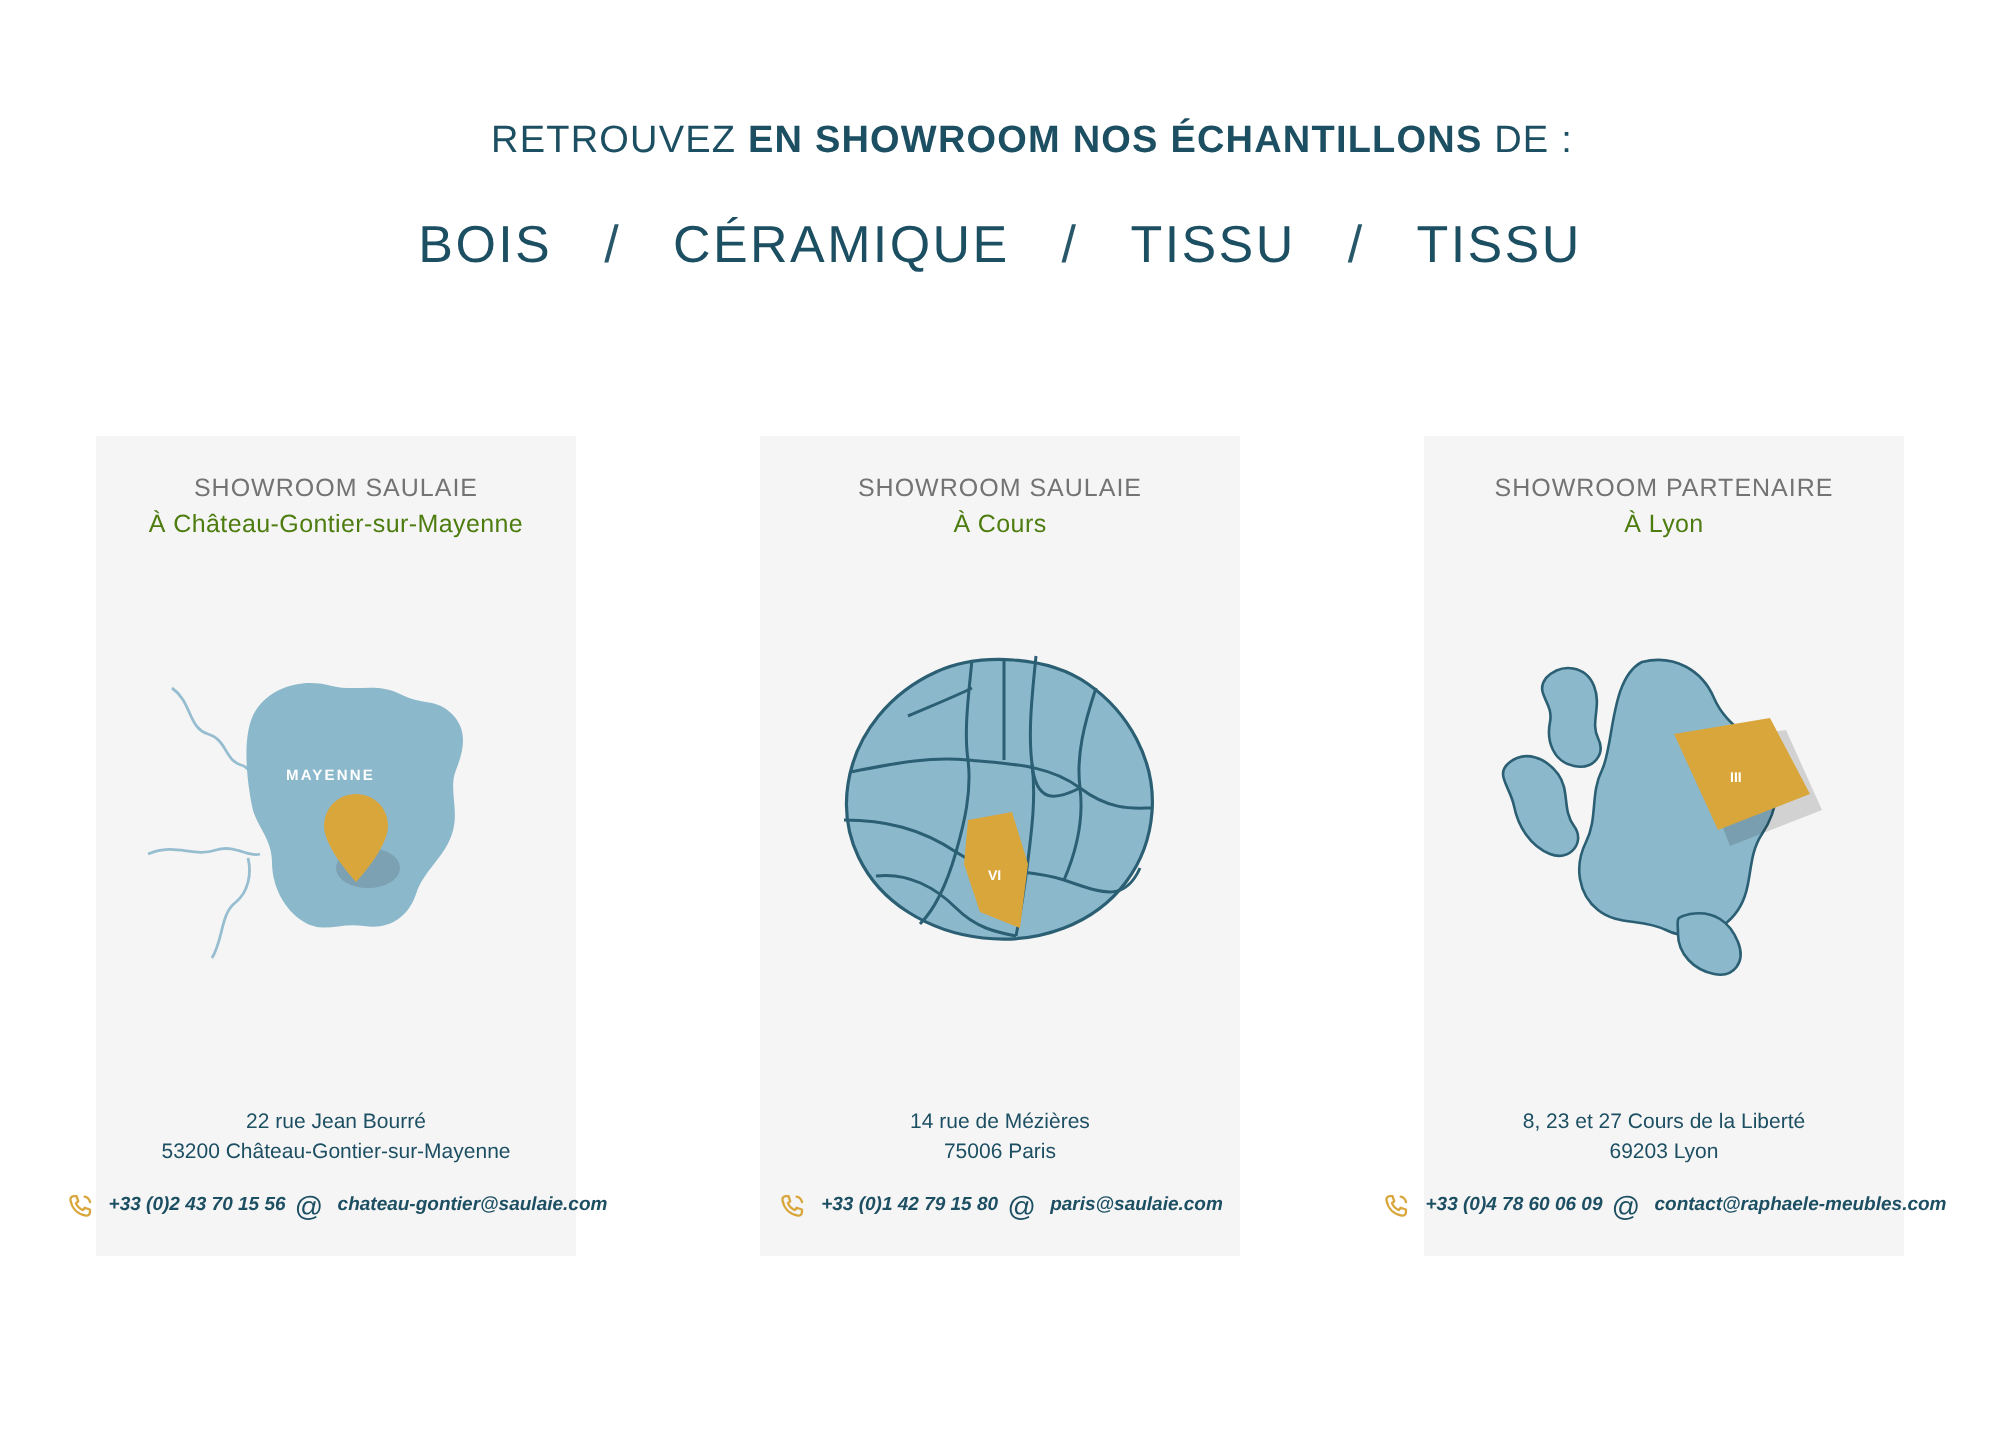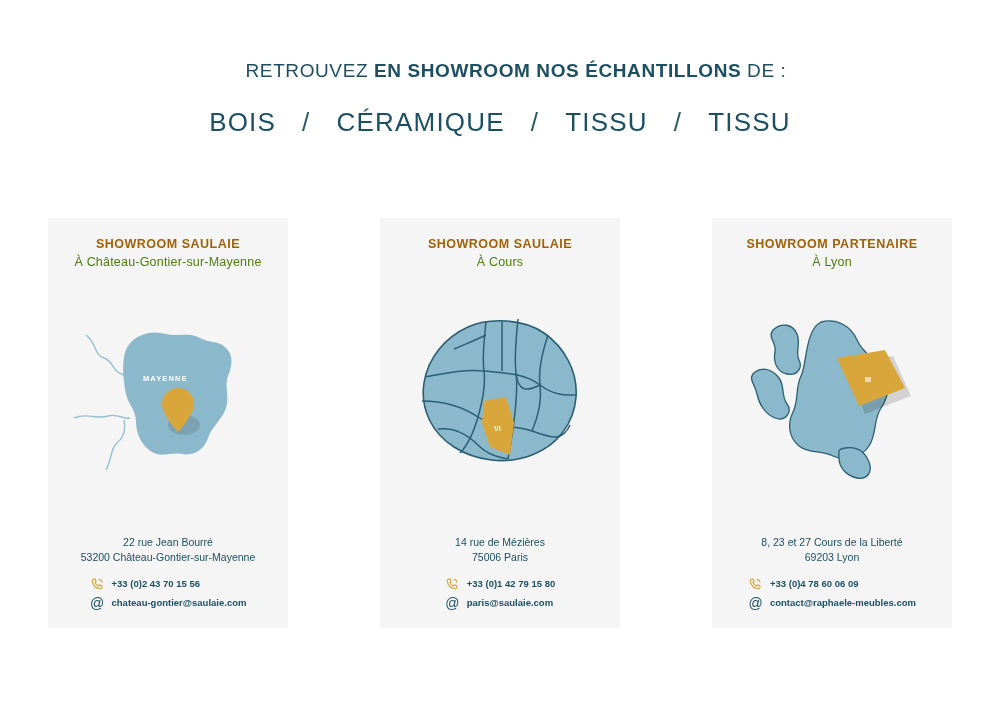--- a/index.html
+++ b/index.html
@@ -70,22 +70,22 @@
     height: 410px;
     background: #f5f5f5;
     position: relative;
     padding: 18px 12px 14px 12px;
     display: flex;
     flex-direction: column;
     align-items: center;
   }
   .card-title {
     font-size: 12.5px;
-    font-weight: 700;
-    color: #a16207;
+    font-weight: 400;
+    color: #737373;
     letter-spacing: 0.5px;
     text-align: center;
     line-height: 1.35;
   }
   .card-subtitle {
     font-size: 12.5px;
     font-weight: 400;
     color: #4d7c0f;
     letter-spacing: 0.2px;
     text-align: center;
@@ -107,24 +107,25 @@
   .address {
     text-align: center;
     font-size: 10.5px;
     color: #1d4f63;
     line-height: 1.5;
     font-weight: 400;
     margin-bottom: 10px;
   }
   .contact-lines {
     display: flex;
-    flex-direction: column;
+    flex-direction: row;
     gap: 4px;
     align-items: flex-start;
     margin-bottom: 4px;
+    font-style: italic;
   }
   .contact-line {
     display: flex;
     align-items: center;
     gap: 7px;
     font-size: 9.5px;
     font-weight: 700;
     color: #1d4f63;
   }
   .contact-line .ico {

